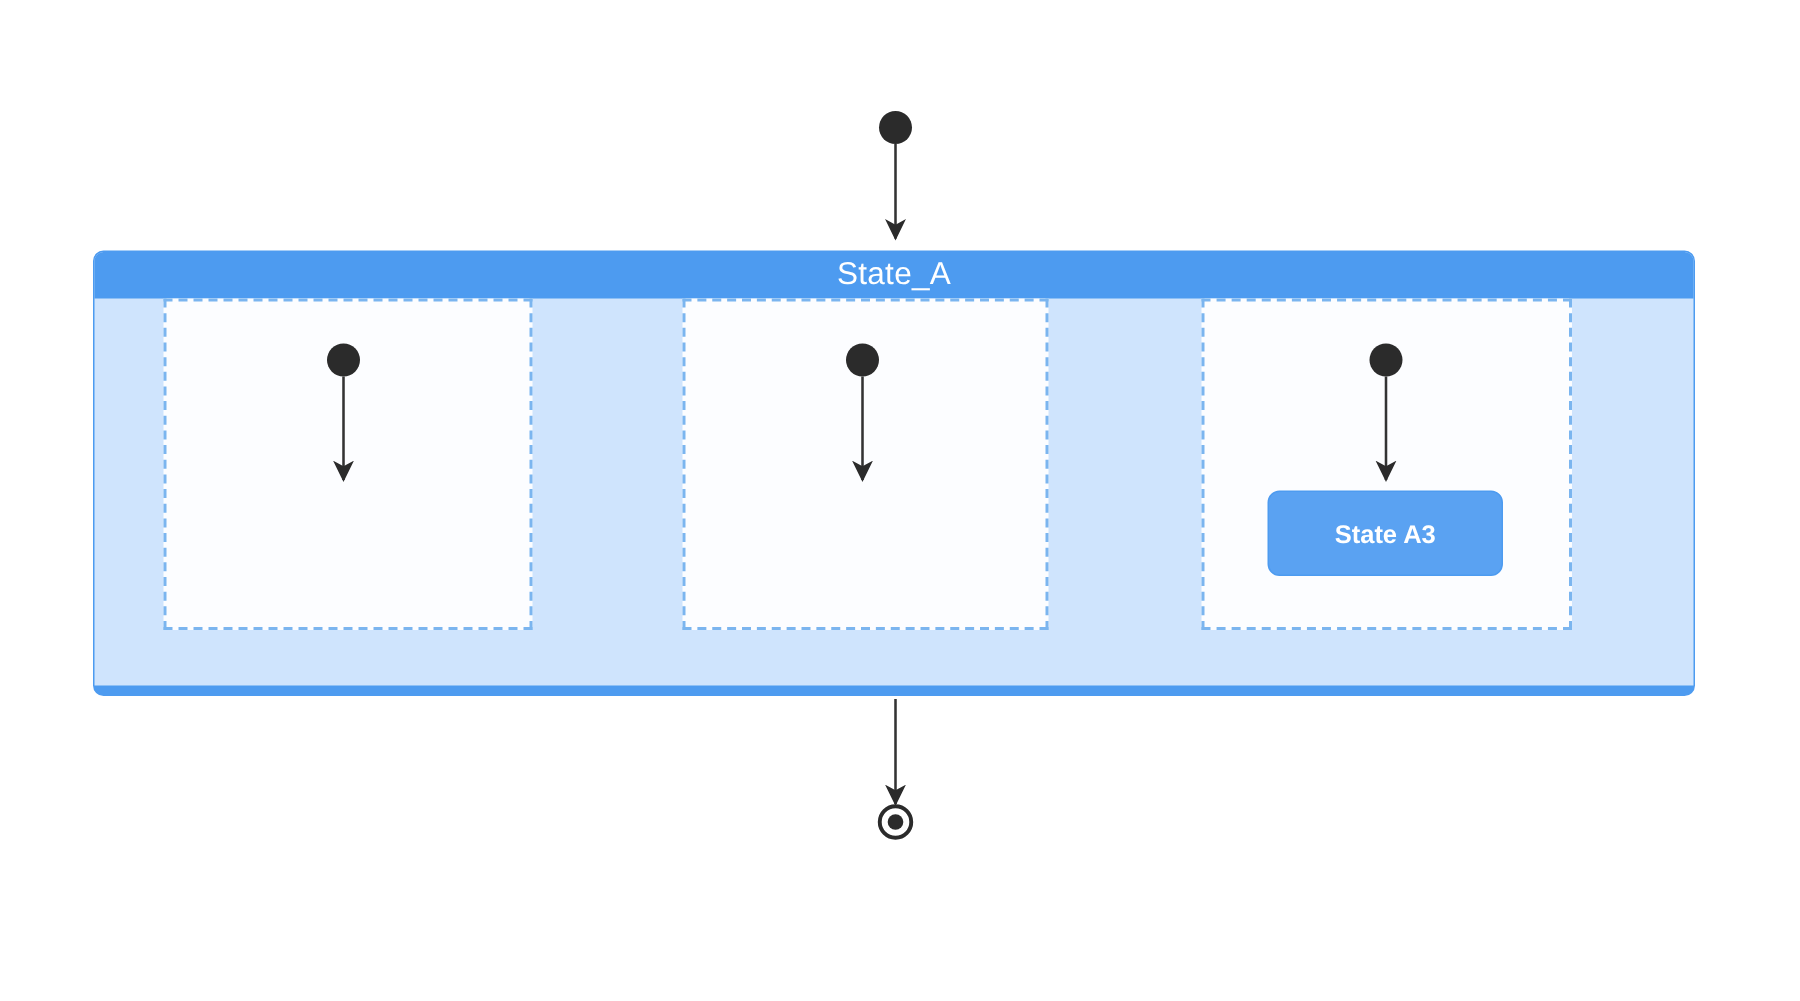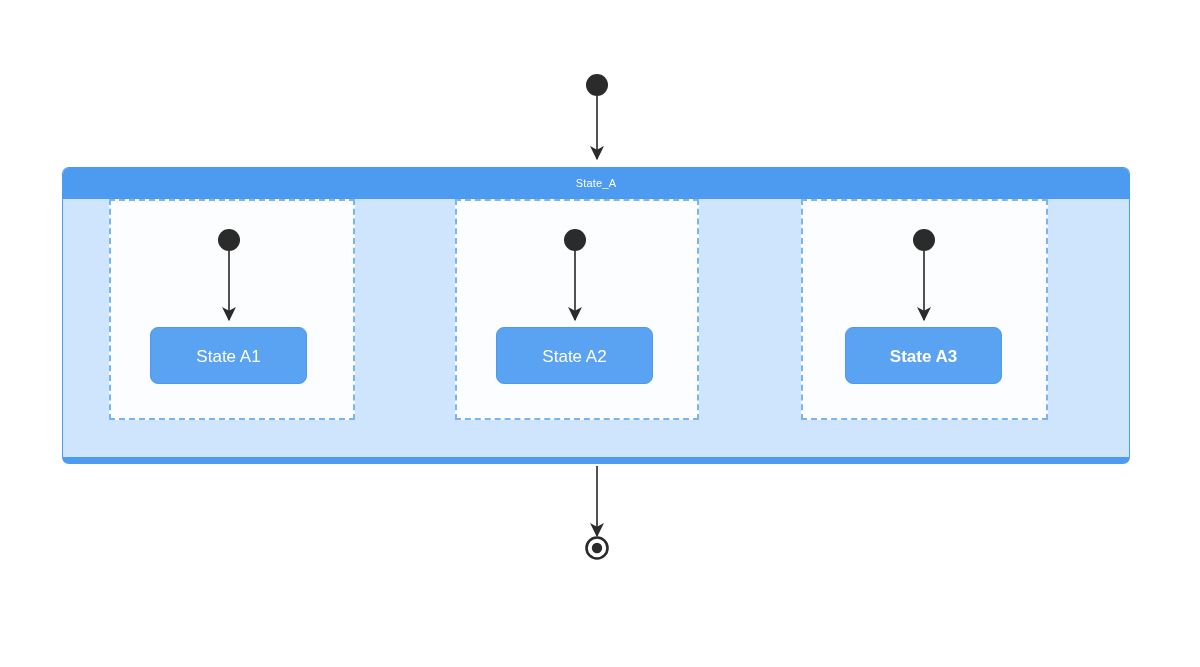--- a/index.html
+++ b/index.html
@@ -49,21 +49,21 @@
   }
 
   .composite-header {
     position: absolute;
     left: -1px;
     top: -1px;
     width: 1068px;
     height: 32px;
     background: #4d9bf0;
     color: #ffffff;
-    font-size: 11px;
+    font-size: 21px;
     line-height: 32px;
     text-align: center;
     letter-spacing: 0.2px;
     white-space: nowrap;
   }
 
   
   .region {
     position: absolute;
     box-sizing: border-box;
@@ -118,23 +118,21 @@
       <span class="sr-hidden">region-1</span>
     </div>
     <div class="region region-2">
       <span class="sr-hidden">region-2</span>
     </div>
     <div class="region region-3">
       <span class="sr-hidden">region-3</span>
     </div>
   </div>
 
-  <div class="state-node state-a1">State A1</div>
 
-  <div class="state-node state-a2">State A2</div>
 
   <div class="state-node state-a3">State A3</div>
 
   <svg id="edge-layer" viewBox="0 0 1200 667">
     <defs>
       <marker id="arrowhead" markerWidth="9" markerHeight="9" refX="7.6" refY="4.5" orient="auto" markerUnits="strokeWidth">
         <path d="M0,0.4 L8.4,4.5 L0,8.6 L2.2,4.5 Z" fill="#2b2b2b"></path>
       </marker>
     </defs>
 

